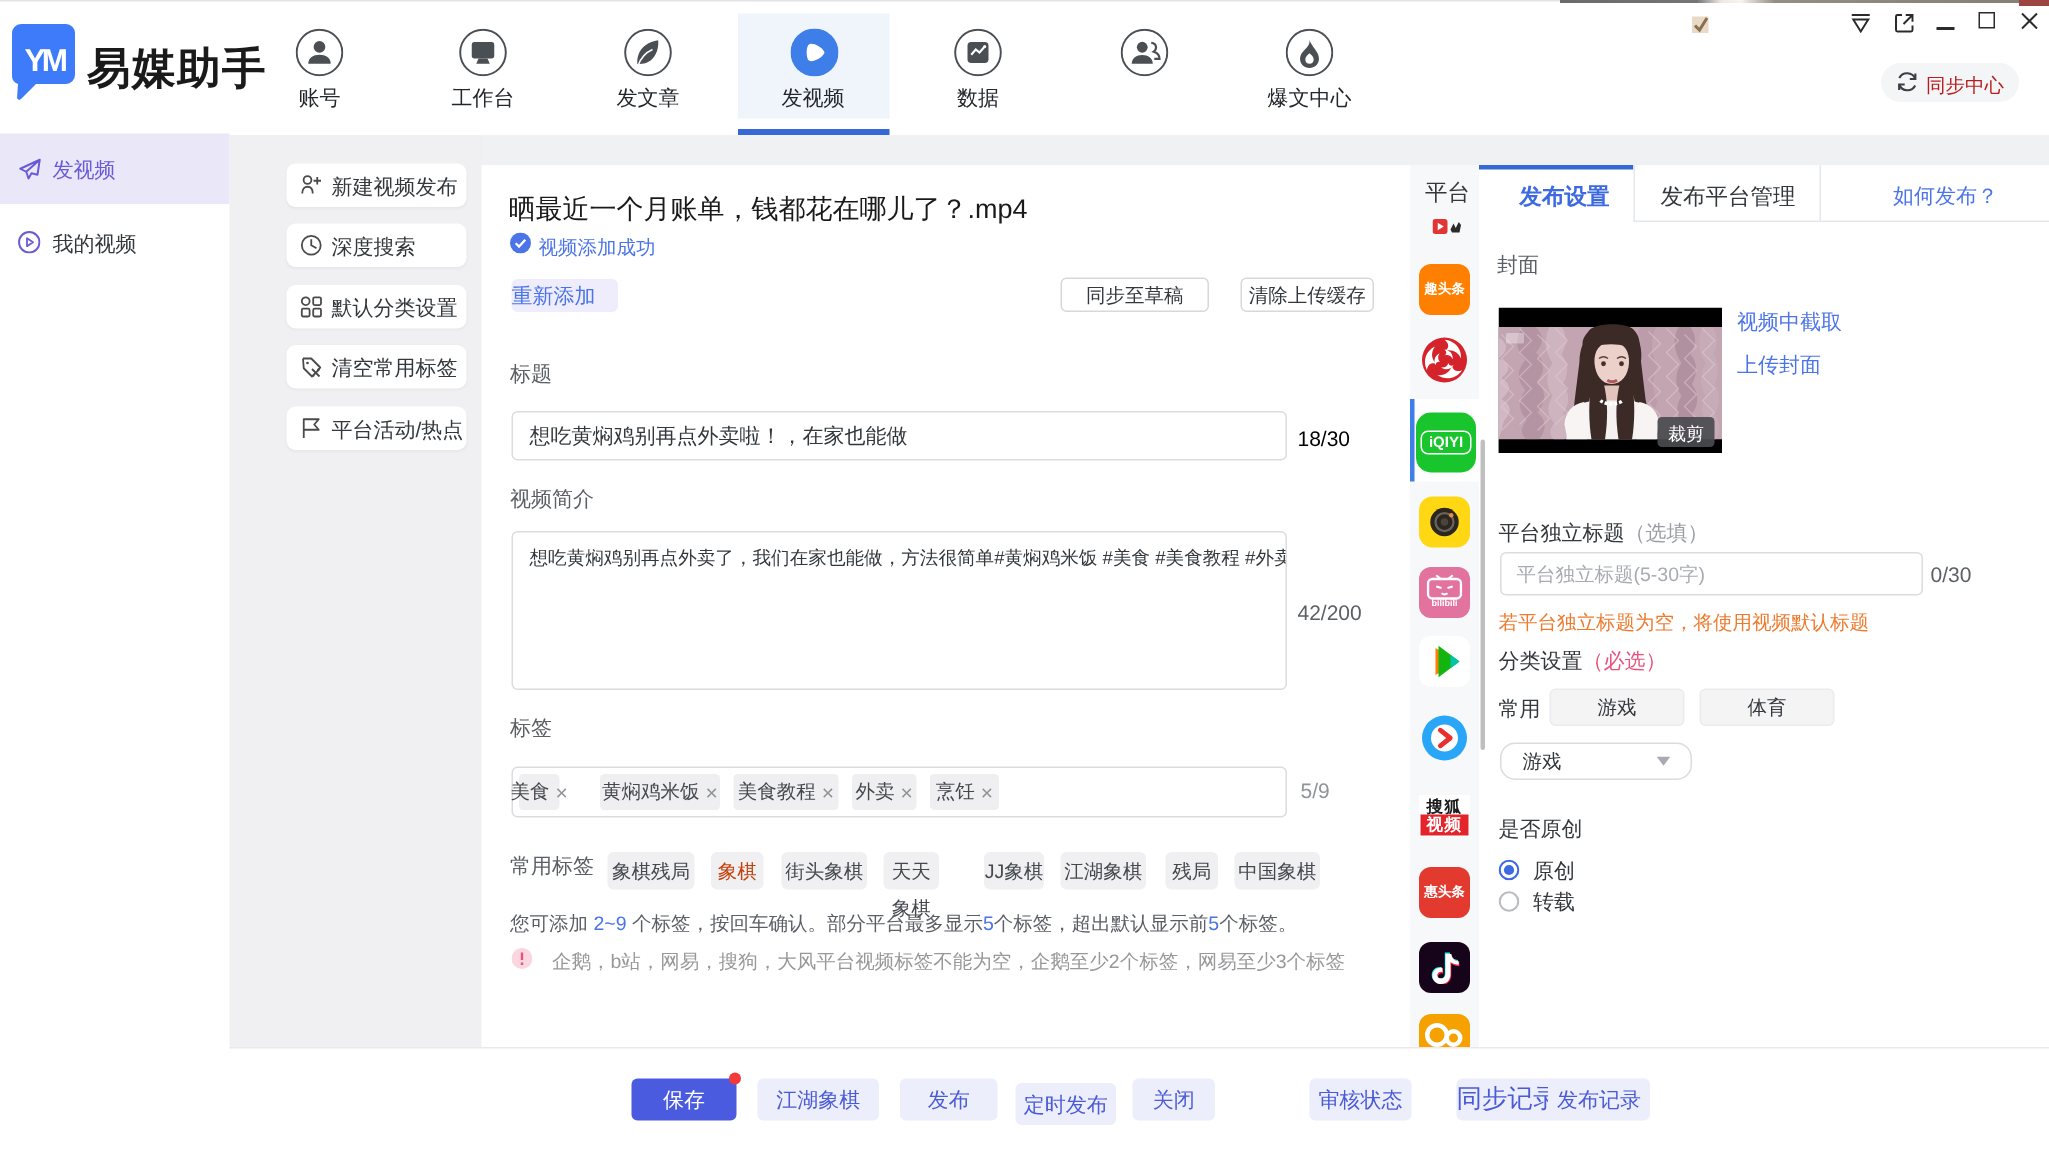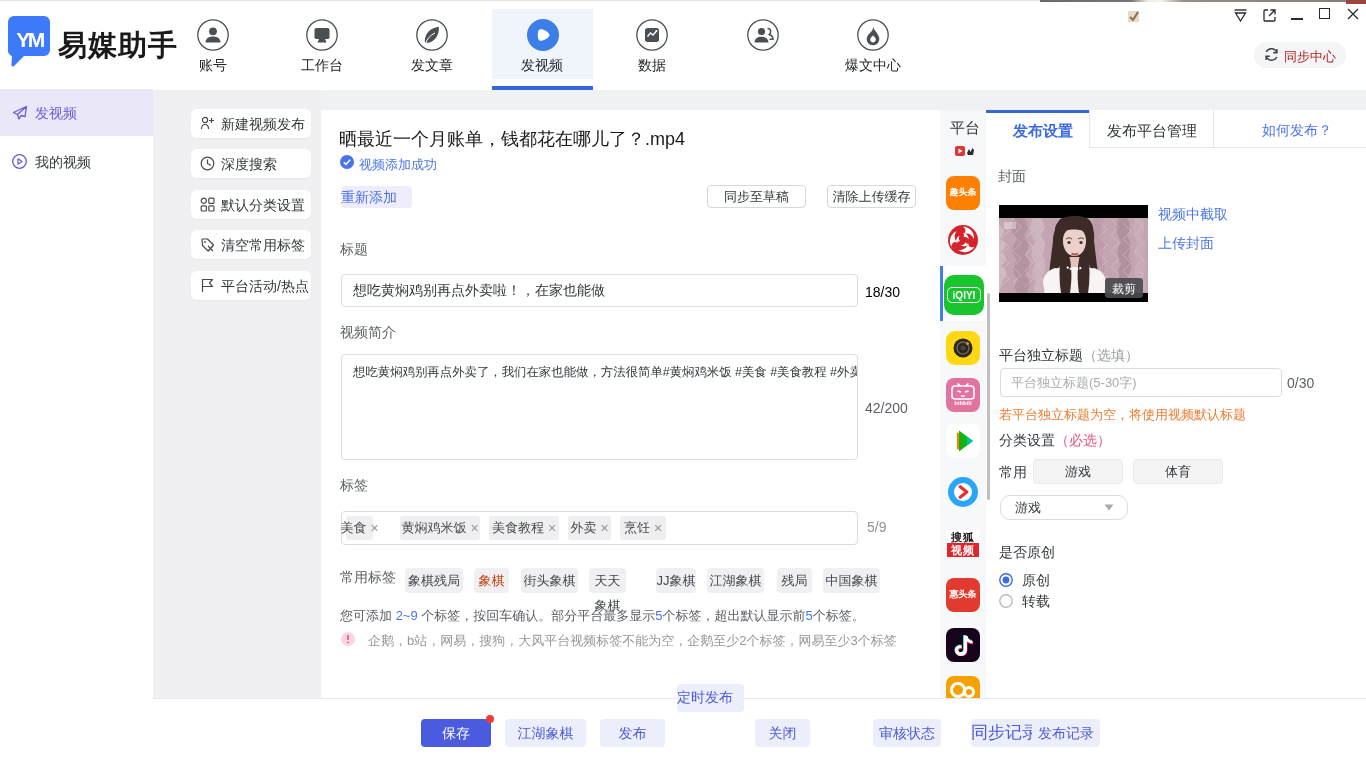--- a/index.html
+++ b/index.html
@@ -371,17 +371,17 @@
   <circle cx="7" cy="7" r="6.2" fill="none" stroke="#B8BBC0" stroke-width="1.4"></circle>
 </svg>
 <div class="abs" style="left:1022px;top:593px;font-size:14px;color:#33383d;">转载</div>
 
 <div class="abs" style="left:0;top:699px;width:1366px;height:69px;background:#fff;"></div>
 <div class="abs" style="left:153px;top:698px;width:1213px;height:1px;background:#E9E9EB;"></div>
 <div class="abs" style="left:421px;top:719px;width:70px;height:28px;background:#4A5BDF;border-radius:4px;text-align:center;line-height:28px;font-size:14px;color:#fff;">保存</div>
 <div class="abs" style="left:486px;top:715px;width:8px;height:8px;border-radius:50%;background:#F23A3A;"></div>
 <div class="abs" style="left:505px;top:719px;width:81px;height:28px;background:#ECEEFB;border-radius:4px;text-align:center;line-height:28px;font-size:14px;color:#4B5BD6;">江湖象棋</div>
 <div class="abs" style="left:600px;top:719px;width:65px;height:28px;background:#ECEEFB;border-radius:4px;text-align:center;line-height:28px;font-size:14px;color:#4B5BD6;">发布</div>
-<div class="abs" style="left:677px;top:684px;width:67px;height:28px;background:#ECEEFB;border-radius:4px;text-align:left;line-height:28px;font-size:14px;color:#4B5BD6;font-family:Liberation Serif, serif;">定时发布</div>
+<div class="abs" style="left:677px;top:722px;width:67px;height:28px;background:#ECEEFB;border-radius:4px;text-align:center;line-height:28px;font-size:14px;color:#4B5BD6;">定时发布</div>
 <div class="abs" style="left:755px;top:719px;width:55px;height:28px;background:#ECEEFB;border-radius:4px;text-align:center;line-height:28px;font-size:14px;color:#4B5BD6;">关闭</div>
 <div class="abs" style="left:873px;top:719px;width:68px;height:28px;background:#ECEEFB;border-radius:4px;text-align:center;line-height:28px;font-size:14px;color:#4B5BD6;">审核状态</div>
 <div class="abs" style="left:971px;top:719px;width:68px;height:28px;background:#ECEEFB;border-radius:4px;text-align:center;line-height:28px;font-size:17px;color:#4B5BD6;">同步记录</div>
 <div class="abs" style="left:1032px;top:719px;width:68px;height:28px;background:#ECEEFB;border-radius:4px;text-align:center;line-height:28px;font-size:14px;color:#4B5BD6;">发布记录</div>
 
 </body></html>

